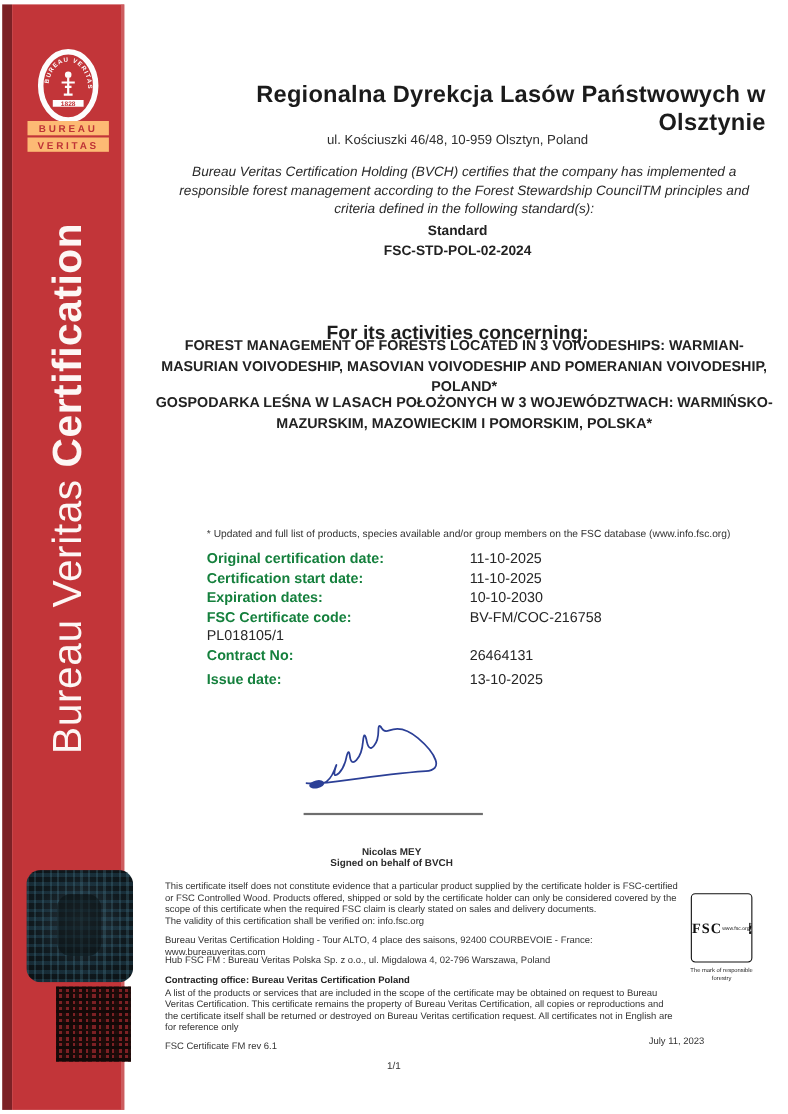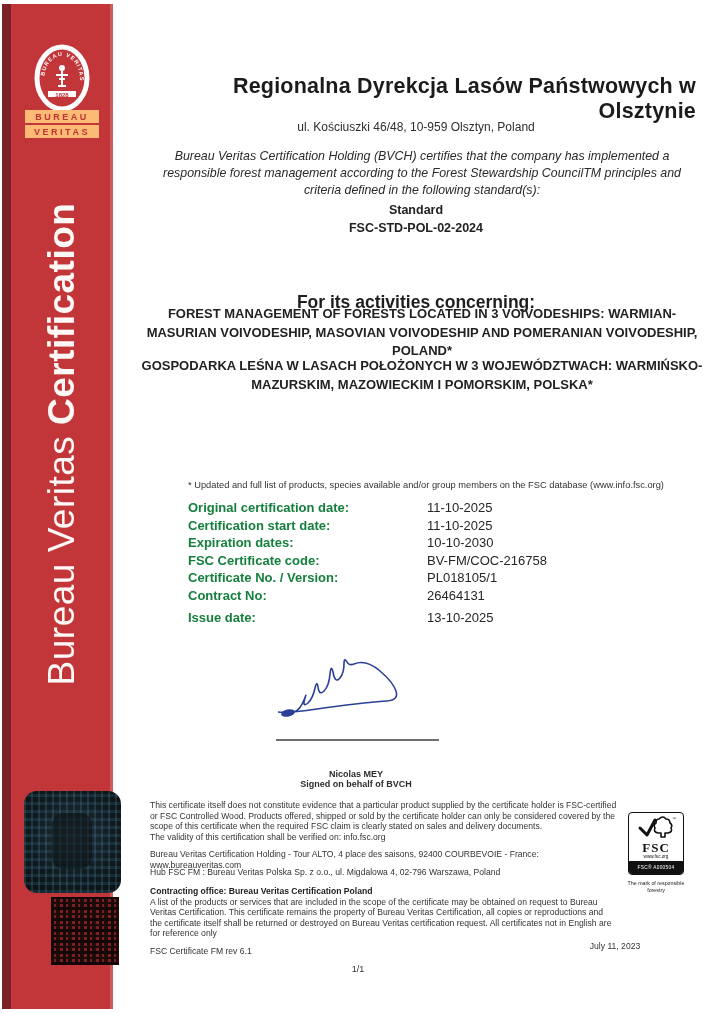--- a/index.html
+++ b/index.html
@@ -76,21 +76,21 @@
   .fp-hub { top:867px; }
   .fp-contracting { top:886px; width:466px; }
   .fp-contracting .boldline { font-weight:bold; color:#222; }
   .fp-rev { top:946px; }
   .doc-date { position:absolute; left:560px; top:941px; width:110px; text-align:center; font-size:8.6px; color:#333; }
   .page-num { position:absolute; left:0; top:964px; width:716px; text-align:center; font-size:9px; color:#333; }
 
   
   .fsc-box { position:absolute; left:628px; top:812px; width:56px; height:63px;
              border:1.6px solid #111; border-radius:4px; background:#fff;
-             display:flex; flex-direction:column; align-items:center; overflow:hidden; }
+             display:flex; flex-direction:row; align-items:center; overflow:hidden; }
   .fsc-tree { margin-top:2px; height:26px; }
   .fsc-name { font-family:"Liberation Serif", serif; font-weight:bold; font-size:13px; letter-spacing:1px; color:#111; line-height:13px; }
   .fsc-url { font-size:4.6px; color:#111; line-height:6px; }
   .fsc-bar { margin-top:1px; width:100%; flex:1; background:#111; color:#fff; font-size:4.8px;
              display:flex; align-items:center; justify-content:center; letter-spacing:.3px; }
   .fsc-tagline { position:absolute; left:623px; top:880px; width:66px; text-align:center; font-size:5.3px; line-height:6.5px; color:#222; }
 </style>
 </head>
 <body>
 
@@ -153,21 +153,20 @@
     </div>
     <div class="drow">
       <div class="dlabel">Expiration dates:</div>
       <div class="dvalue">10-10-2030</div>
     </div>
     <div class="drow">
       <div class="dlabel">FSC Certificate code:</div>
       <div class="dvalue">BV-FM/COC-216758</div>
     </div>
     <div class="drow">
-      <div class="dlabel">Certificate No. / Version:</div>
       <div class="dvalue">PL018105/1</div>
     </div>
     <div class="drow">
       <div class="dlabel">Contract No:</div>
       <div class="dvalue">26464131</div>
     </div>
     <div class="drow last">
       <div class="dlabel">Issue date:</div>
       <div class="dvalue">13-10-2025</div>
     </div>

